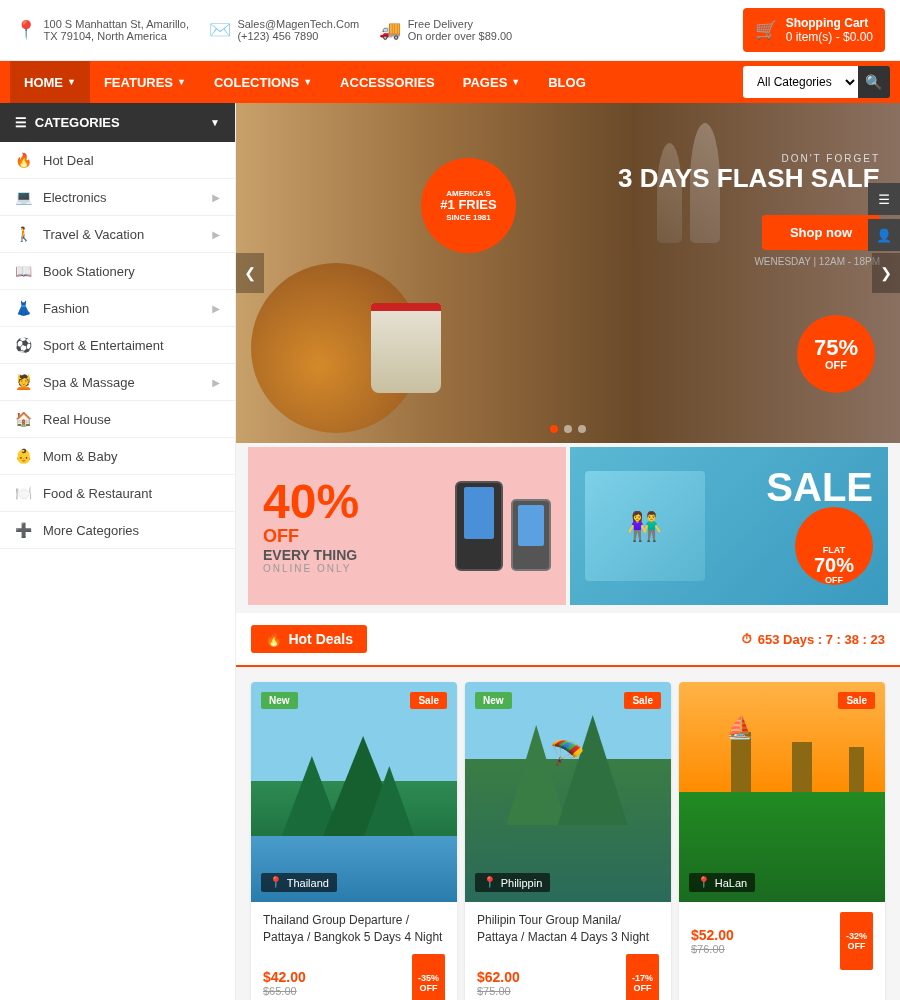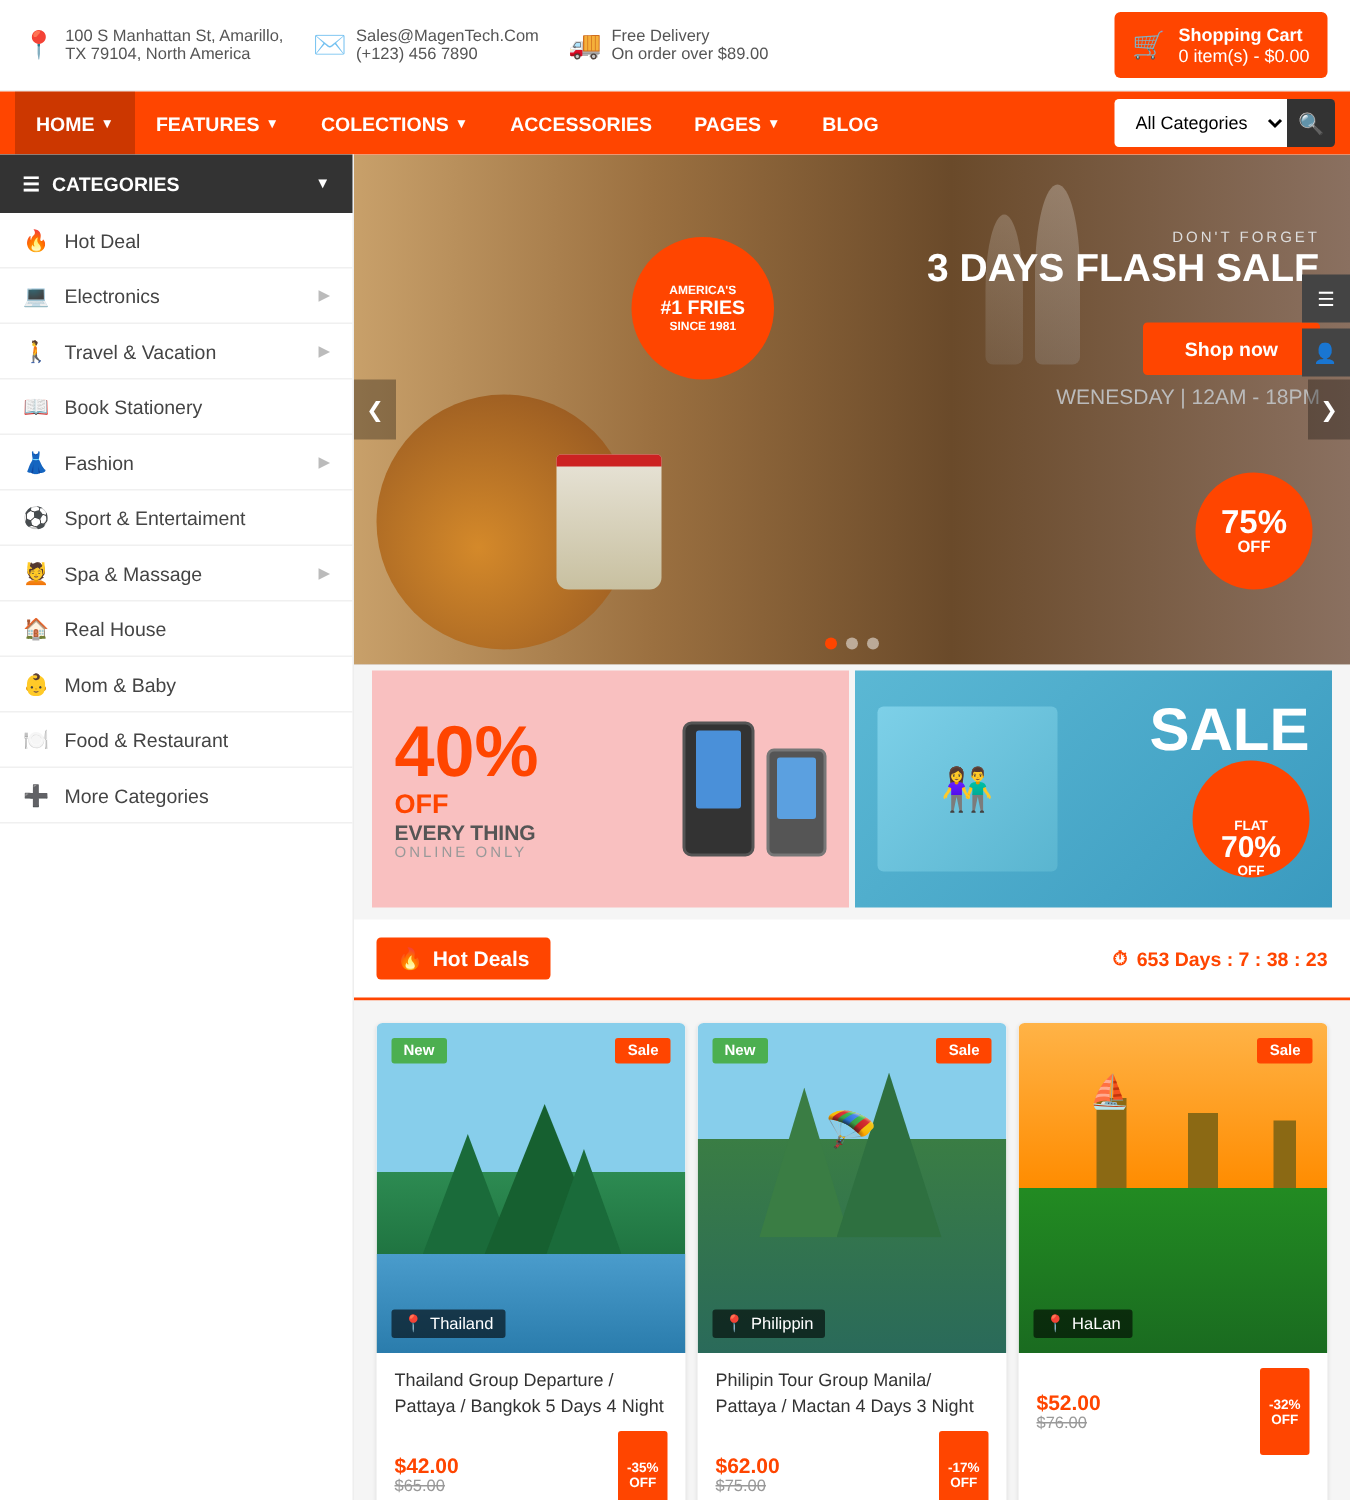--- a/index.html
+++ b/index.html
@@ -228,21 +228,21 @@
           <span style="font-size:13px;font-weight:900;line-height:1.1;">#1 FRIES</span>
           <span style="font-size:8px;">SINCE 1981</span>
         </div>
 
         <div style="position:absolute;right:20px;top:50px;text-align:right;z-index:6;color:#fff;">
           <div style="font-size:10px;letter-spacing:2px;text-transform:uppercase;color:#ddd;">DON'T FORGET</div>
           <div style="font-size:26px;font-weight:900;line-height:1.1;">3 DAYS FLASH SALE</div>
           <div style="margin-top:10px;">
             <button class="hero-shop-btn">Shop now</button>
           </div>
-          <div style="font-size:14px;color:#bbb;margin-top:6px;">WENESDAY | 12AM - 18PM</div>
+          <div style="font-size:10px;color:#bbb;margin-top:6px;">WENESDAY | 12AM - 18PM</div>
         </div>
 
         <div style="position:absolute;bottom:50px;right:25px;z-index:6;background:#ff4500;border-radius:50%;width:78px;height:78px;display:flex;flex-direction:column;align-items:center;justify-content:center;text-align:center;color:#fff;">
           <span style="font-size:22px;font-weight:900;line-height:1;">75%</span>
           <span style="font-size:11px;font-weight:bold;">OFF</span>
         </div>
       </div>
 
       <button class="hero-nav-btn prev">❮</button>
       <button class="hero-nav-btn next">❯</button>

